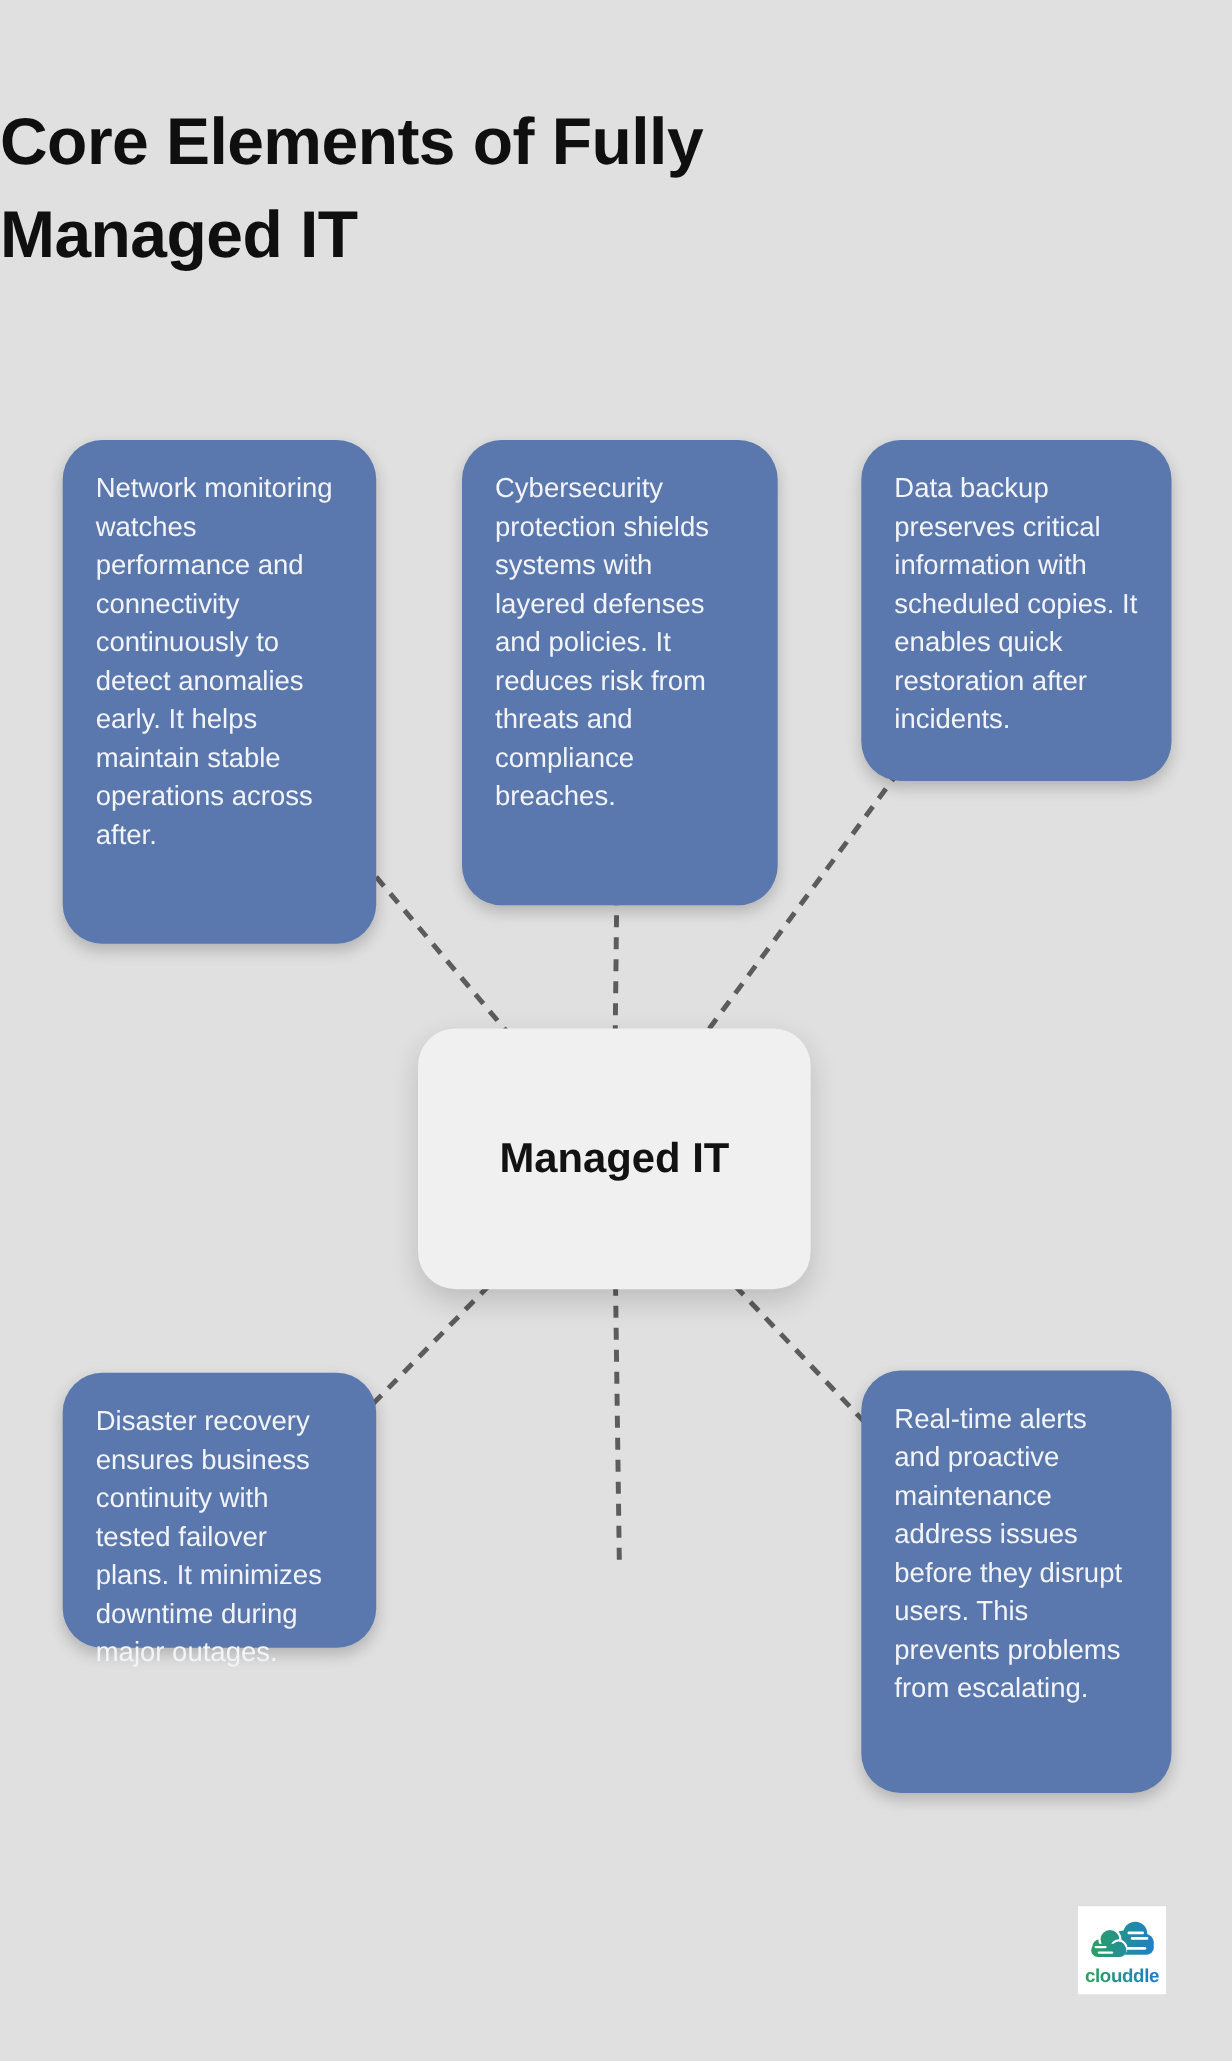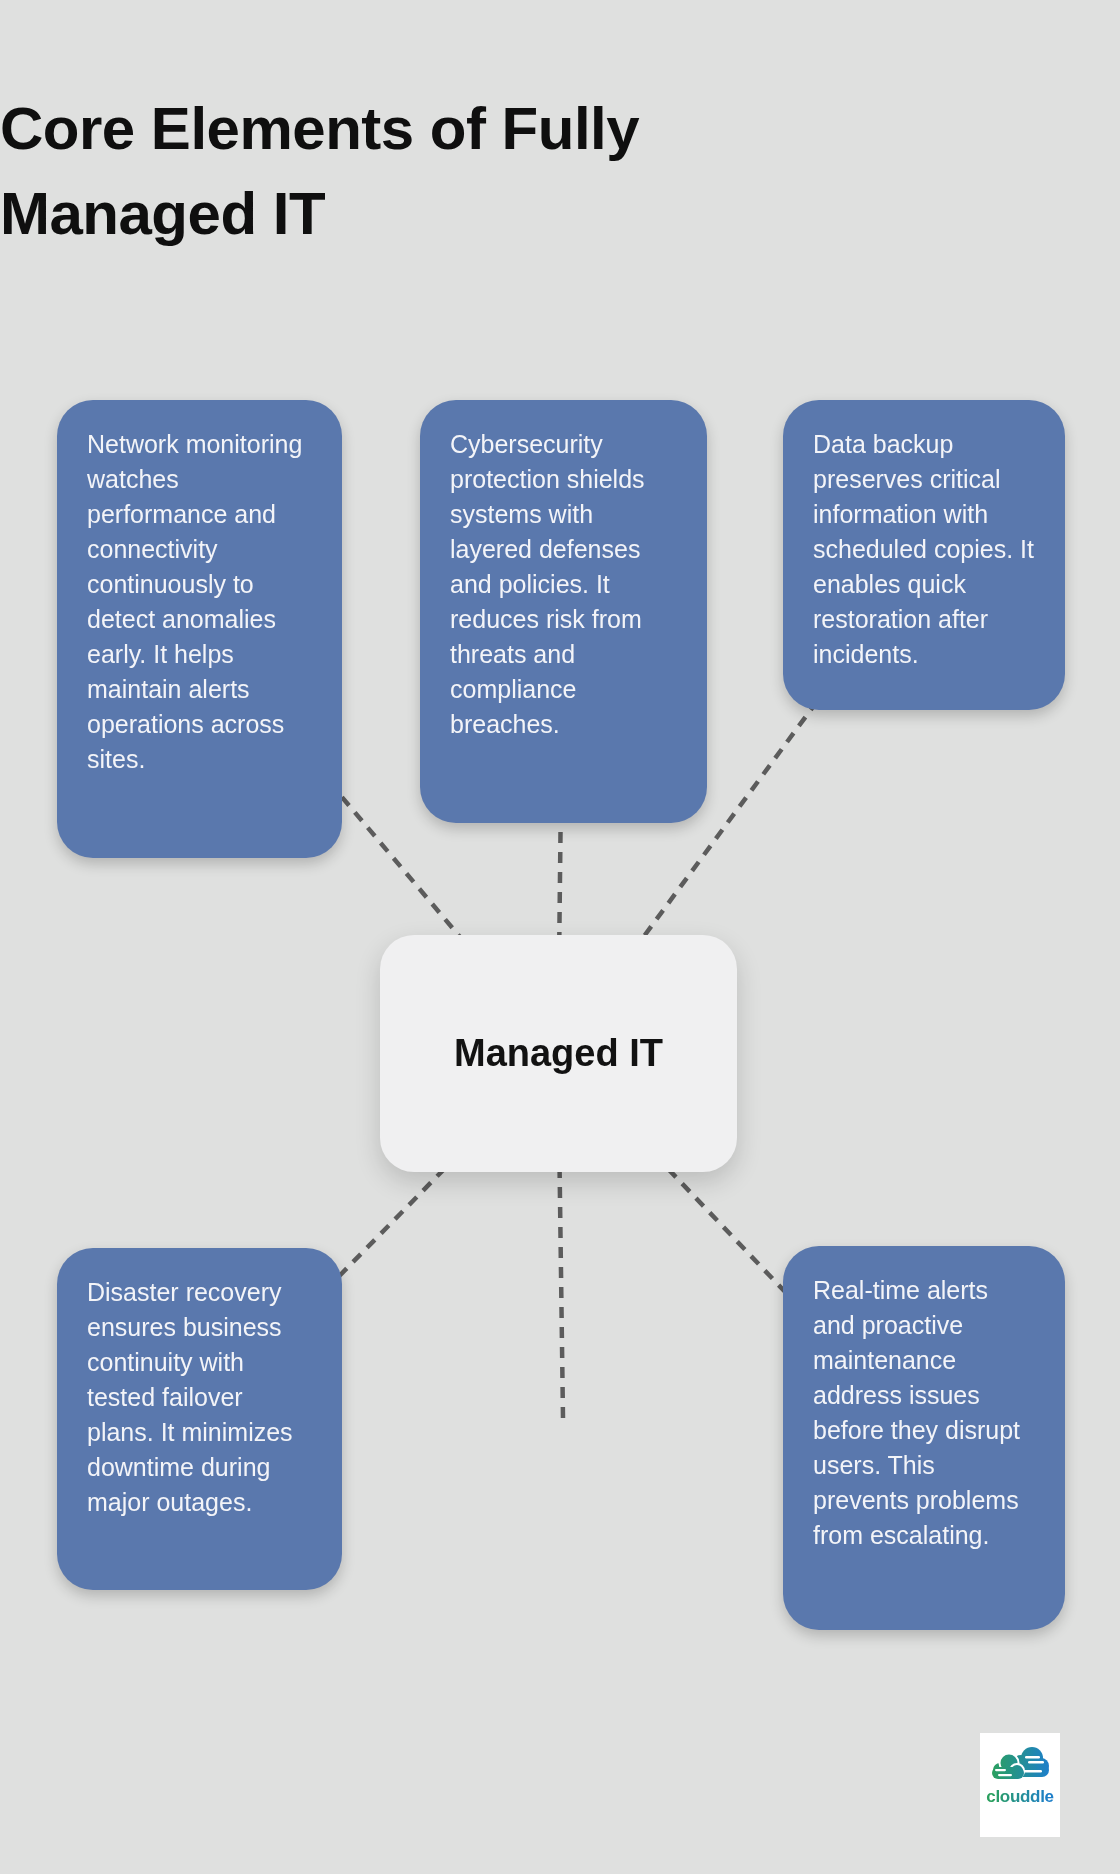--- a/index.html
+++ b/index.html
@@ -62,21 +62,21 @@
     padding: 27px 30px;
     font-size: 25px;
     line-height: 35px;
     box-shadow: 0 6px 14px rgba(0,0,0,0.20);
   }
   .node p { font-size: inherit; line-height: inherit; }
 
   #box-1 { left: 57px;  top: 400px;  width: 285px; height: 458px; }
   #box-2 { left: 420px; top: 400px;  width: 287px; height: 423px; }
   #box-3 { left: 783px; top: 400px;  width: 282px; height: 310px; }
-  #box-4 { left: 57px;  top: 1248px; width: 285px; height: 342px; }
+  #box-4 { left: 57px;  top: 1248px; width: 285px; height: 250px; }
   #box-5 { left: 420px; top: 1245px; width: 287px; height: 345px; }
   #box-6 { left: 783px; top: 1246px; width: 282px; height: 384px; }
 
   .node-center {
     position: absolute;
     z-index: 3;
     left: 380px;
     top: 935px;
     width: 357px;
     height: 237px;
@@ -90,21 +90,21 @@
     font-size: 38px;
     font-weight: 700;
   }
 
   .logo-card {
     position: absolute;
     z-index: 2;
     left: 980px;
     top: 1733px;
     width: 80px;
-    height: 104px;
+    height: 80px;
     background: var(--c-logo-card);
   }
   .logo-card svg { width: 80px; height: 80px; display: block; }
   .stop-green { stop-color: var(--c-logo-green); }
   .stop-blue  { stop-color: var(--c-logo-blue); }
   .logo-text {
     font-family: "Liberation Sans", "DejaVu Sans", sans-serif;
     font-size: 17px;
     font-weight: 700;
     letter-spacing: -0.3px;
@@ -123,21 +123,21 @@
     <line class="connector" x1="563" y1="1418" x2="558" y2="1053"></line>
     <line class="connector" x1="924" y1="1438" x2="558" y2="1053"></line>
   </svg>
 
   <h1 class="title">
     <span class="line">Core Elements of Fully</span>
     <span class="line">Managed IT</span>
   </h1>
 
   <div class="node" id="box-1">
-    <p>Network monitoring watches performance and connectivity continuously to detect anomalies early. It helps maintain alerts operations across sites.</p>
+    <p>Network monitoring watches performance and connectivity continuously to detect anomalies early. It helps maintain stable operations across after.</p>
   </div>
   <div class="node" id="box-3">
     <p>Data backup preserves critical information with scheduled copies. It enables quick restoration after incidents.</p>
   </div>
   <div class="node" id="box-2">
     <p>Cybersecurity protection shields systems with layered defenses and policies. It reduces risk from threats and compliance breaches.</p>
   </div>
   <div class="node" id="box-4">
     <p>Disaster recovery ensures business continuity with tested failover plans. It minimizes downtime during major outages.</p>
   </div>

